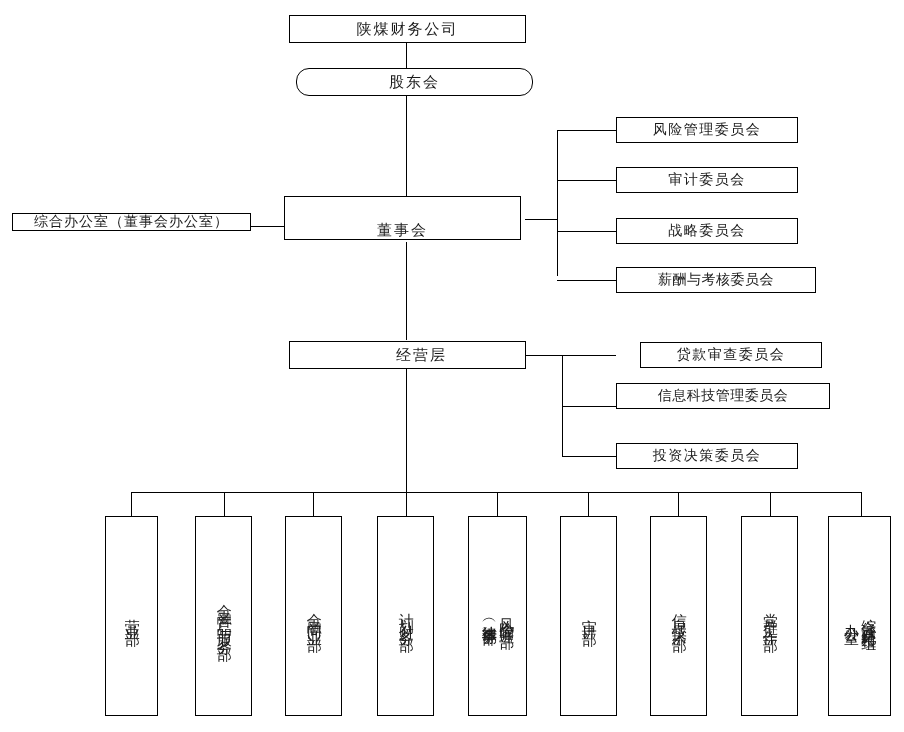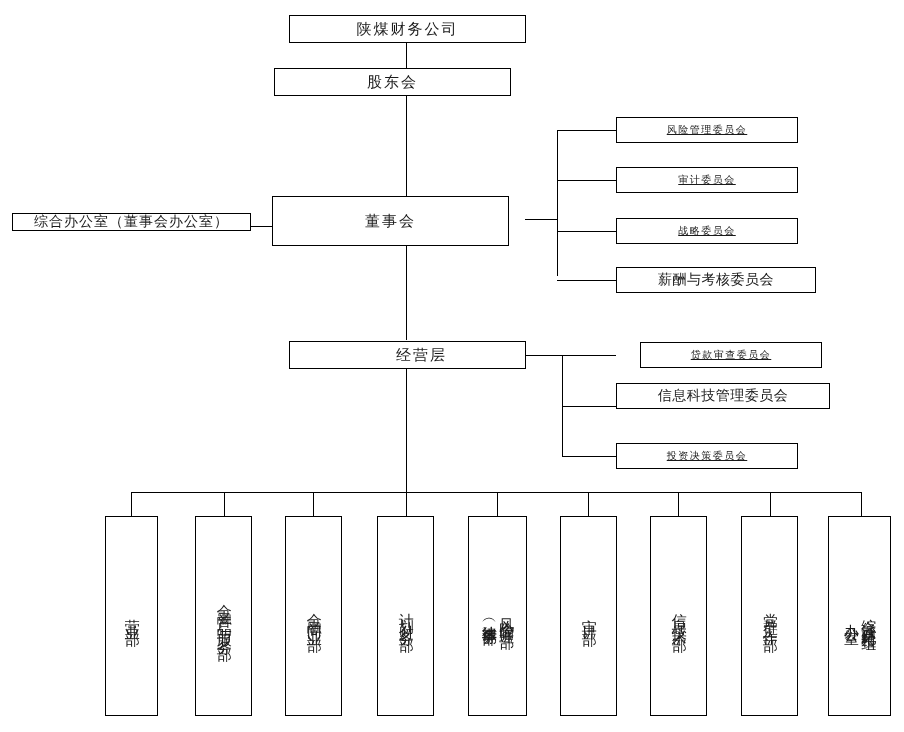--- a/index.html
+++ b/index.html
@@ -29,23 +29,22 @@
     font-size: 15px;
     letter-spacing: 2px;
     line-height: 1.2;
     z-index: 3;
   }
   .box.wide-label {
     letter-spacing: 1px;
     font-size: 14px;
   }
   .box.committee {
-    font-size: 10px;
+    font-size: 14px;
     letter-spacing: 1.5px;
-    text-decoration: underline;
   }
   .box.committee-long {
     font-size: 14px;
     letter-spacing: 0.5px;
   }
   
   .vbox {
     position: absolute;
     border: 1px solid #000000;
     background: #ffffff;
@@ -109,25 +108,25 @@
   <div class="line vline" style="left:497px; top:492px; height:24px;"></div>
   <div class="line vline" style="left:588px; top:492px; height:24px;"></div>
   <div class="line vline" style="left:678px; top:492px; height:24px;"></div>
   <div class="line vline" style="left:770px; top:492px; height:24px;"></div>
   <div class="line vline" style="left:861px; top:492px; height:24px;"></div>
 
   <div class="box" style="left:289px; top:15px; width:237px; height:28px;">
     <span>陕煤财务公司</span>
   </div>
 
-  <div class="box" style="left:274px; top:68px; width:237px; height:28px;">
+  <div class="box" style="left:296px; top:68px; width:237px; height:28px;border-radius:13px;">
     <span>股东会</span>
   </div>
 
-  <div class="box" style="left:272px; top:196px; width:237px; height:50px;">
+  <div class="box" style="left:284px; top:196px; width:237px; height:44px;align-items:flex-end;">
     <span>董事会</span>
   </div>
 
   <div class="box wide-label" style="left:12px; top:213px; width:239px; height:18px;">
     <span>综合办公室（董事会办公室）</span>
   </div>
 
   <div class="box" style="left:289px; top:341px; width:237px; height:28px;padding-left:28px;">
     <span>经营层</span>
   </div>

